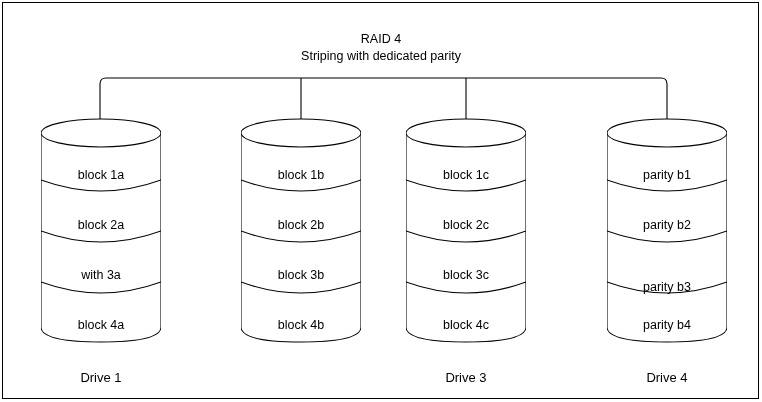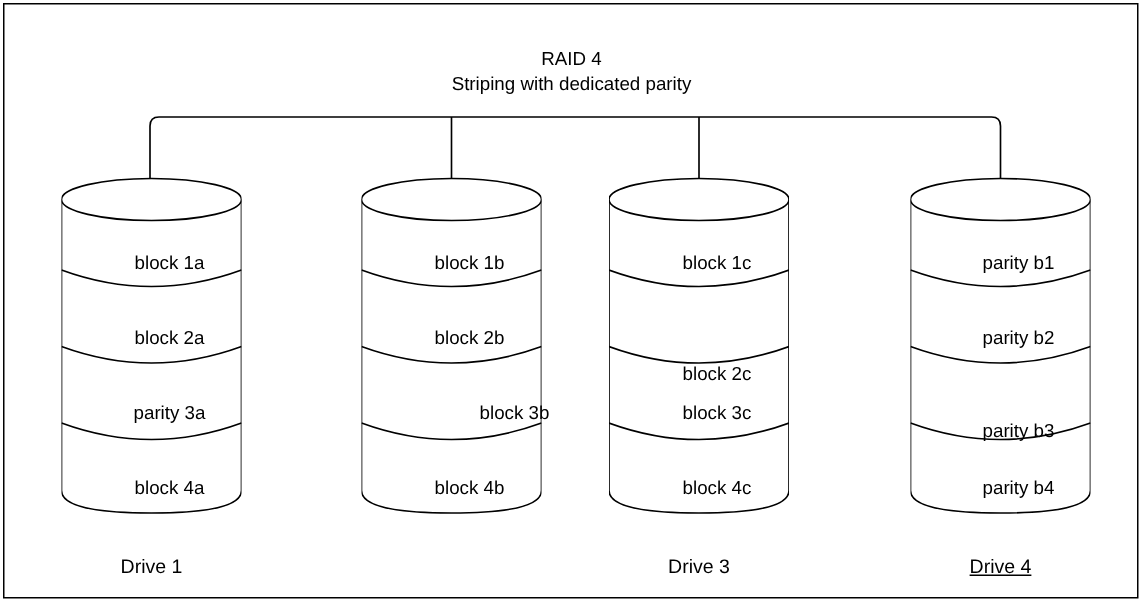--- a/index.html
+++ b/index.html
@@ -60,21 +60,21 @@
   }
   .drive-svg {
     position: absolute;
     left: 0;
     top: 0;
     width: 120px;
     height: 240px;
   }
   .seg-label {
     position: absolute;
-    left: 12px;
+    left: 0;
     width: 120px;
     text-align: center;
     font-size: 12.5px;
     color: #000000;
     line-height: 14px;
   }
   .drive-caption {
     position: absolute;
     width: 120px;
     text-align: center;
@@ -104,63 +104,63 @@
   <div class="drive" style="left:41px; top:118px;">
     <svg class="drive-svg" viewBox="0 0 120 240">
       <path d="M 0 15 L 0 209 Q 0 224 60 224 Q 120 224 120 209 L 120 15 Z" fill="#ffffff" stroke="#000000" stroke-width="1.1"></path>
       <ellipse cx="60" cy="15" rx="60" ry="14" fill="#ffffff" stroke="#000000" stroke-width="1.1"></ellipse>
       <path d="M 0 62 Q 60 84 120 62" fill="none" stroke="#000000" stroke-width="1.1"></path>
       <path d="M 0 113 Q 60 135 120 113" fill="none" stroke="#000000" stroke-width="1.1"></path>
       <path d="M 0 164 Q 60 186 120 164" fill="none" stroke="#000000" stroke-width="1.1"></path>
     </svg>
     <div class="seg-label" style="top:50px;">block 1a</div>
     <div class="seg-label" style="top:100px;">block 2a</div>
-    <div class="seg-label" style="top:150px;">parity 3a</div>
+    <div class="seg-label" style="top:150px;">with 3a</div>
     <div class="seg-label" style="top:200px;">block 4a</div>
   </div>
 
   <div class="drive" style="left:241px; top:118px;">
     <svg class="drive-svg" viewBox="0 0 120 240">
       <path d="M 0 15 L 0 209 Q 0 224 60 224 Q 120 224 120 209 L 120 15 Z" fill="#ffffff" stroke="#000000" stroke-width="1.1"></path>
       <ellipse cx="60" cy="15" rx="60" ry="14" fill="#ffffff" stroke="#000000" stroke-width="1.1"></ellipse>
       <path d="M 0 62 Q 60 84 120 62" fill="none" stroke="#000000" stroke-width="1.1"></path>
       <path d="M 0 113 Q 60 135 120 113" fill="none" stroke="#000000" stroke-width="1.1"></path>
       <path d="M 0 164 Q 60 186 120 164" fill="none" stroke="#000000" stroke-width="1.1"></path>
     </svg>
     <div class="seg-label" style="top:50px;">block 1b</div>
     <div class="seg-label" style="top:100px;">block 2b</div>
-    <div class="seg-label" style="top:150px;margin-left:30px;">block 3b</div>
+    <div class="seg-label" style="top:150px;">block 3b</div>
     <div class="seg-label" style="top:200px;">block 4b</div>
   </div>
 
   <div class="drive" style="left:406px; top:118px;">
     <svg class="drive-svg" viewBox="0 0 120 240">
       <path d="M 0 15 L 0 209 Q 0 224 60 224 Q 120 224 120 209 L 120 15 Z" fill="#ffffff" stroke="#000000" stroke-width="1.1"></path>
       <ellipse cx="60" cy="15" rx="60" ry="14" fill="#ffffff" stroke="#000000" stroke-width="1.1"></ellipse>
       <path d="M 0 62 Q 60 84 120 62" fill="none" stroke="#000000" stroke-width="1.1"></path>
       <path d="M 0 113 Q 60 135 120 113" fill="none" stroke="#000000" stroke-width="1.1"></path>
       <path d="M 0 164 Q 60 186 120 164" fill="none" stroke="#000000" stroke-width="1.1"></path>
     </svg>
     <div class="seg-label" style="top:50px;">block 1c</div>
-    <div class="seg-label" style="top:100px;margin-top:24px;">block 2c</div>
+    <div class="seg-label" style="top:100px;">block 2c</div>
     <div class="seg-label" style="top:150px;">block 3c</div>
     <div class="seg-label" style="top:200px;">block 4c</div>
   </div>
 
   <div class="drive" style="left:607px; top:118px;padding-left:31px;">
     <svg class="drive-svg" viewBox="0 0 120 240">
       <path d="M 0 15 L 0 209 Q 0 224 60 224 Q 120 224 120 209 L 120 15 Z" fill="#ffffff" stroke="#000000" stroke-width="1.1"></path>
       <ellipse cx="60" cy="15" rx="60" ry="14" fill="#ffffff" stroke="#000000" stroke-width="1.1"></ellipse>
       <path d="M 0 62 Q 60 84 120 62" fill="none" stroke="#000000" stroke-width="1.1"></path>
       <path d="M 0 113 Q 60 135 120 113" fill="none" stroke="#000000" stroke-width="1.1"></path>
       <path d="M 0 164 Q 60 186 120 164" fill="none" stroke="#000000" stroke-width="1.1"></path>
     </svg>
     <div class="seg-label" style="top:50px;">parity b1</div>
     <div class="seg-label" style="top:100px;">parity b2</div>
     <div class="seg-label" style="top:150px;margin-top:12px;">parity b3</div>
     <div class="seg-label" style="top:200px;">parity b4</div>
   </div>
 
   <div class="drive-caption" style="left:41px; top:371px;">Drive 1</div>
   <div class="drive-caption" style="left:406px; top:371px;">Drive 3</div>
-  <div class="drive-caption" style="left:607px; top:371px;text-decoration:underline;">Drive 4</div>
+  <div class="drive-caption" style="left:607px; top:371px;">Drive 4</div>
 
 </div>
 
 </body></html>

